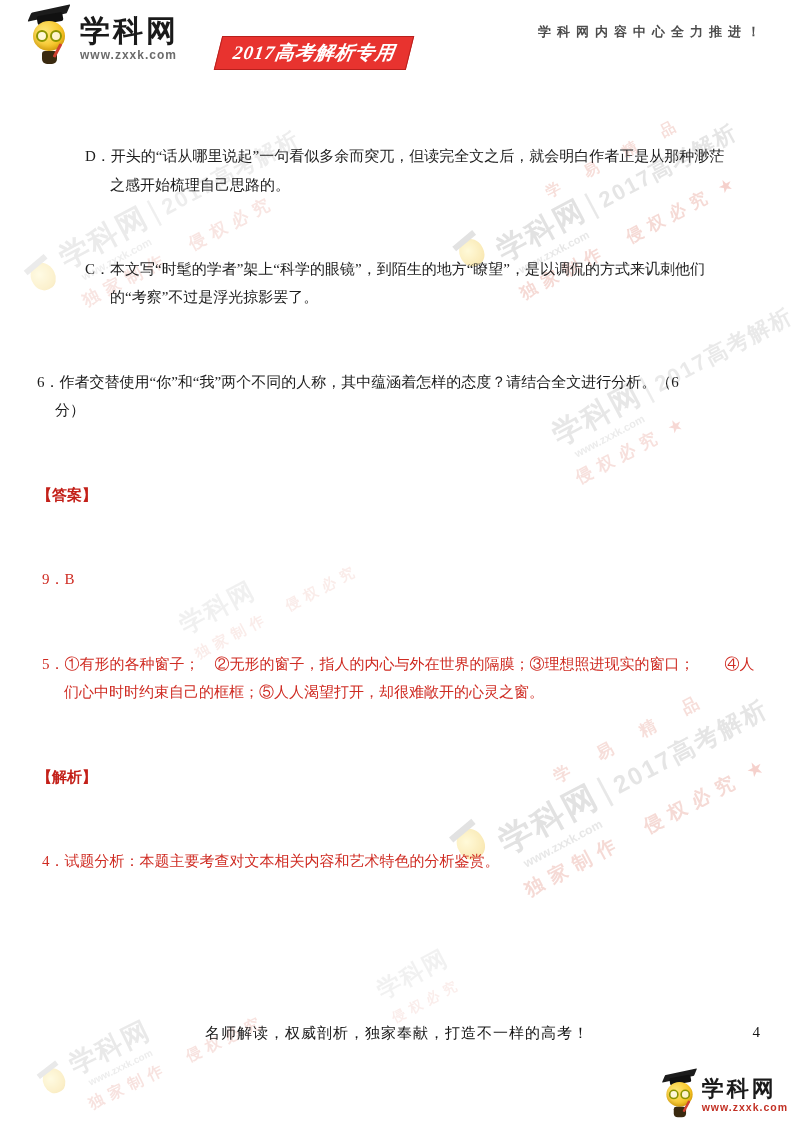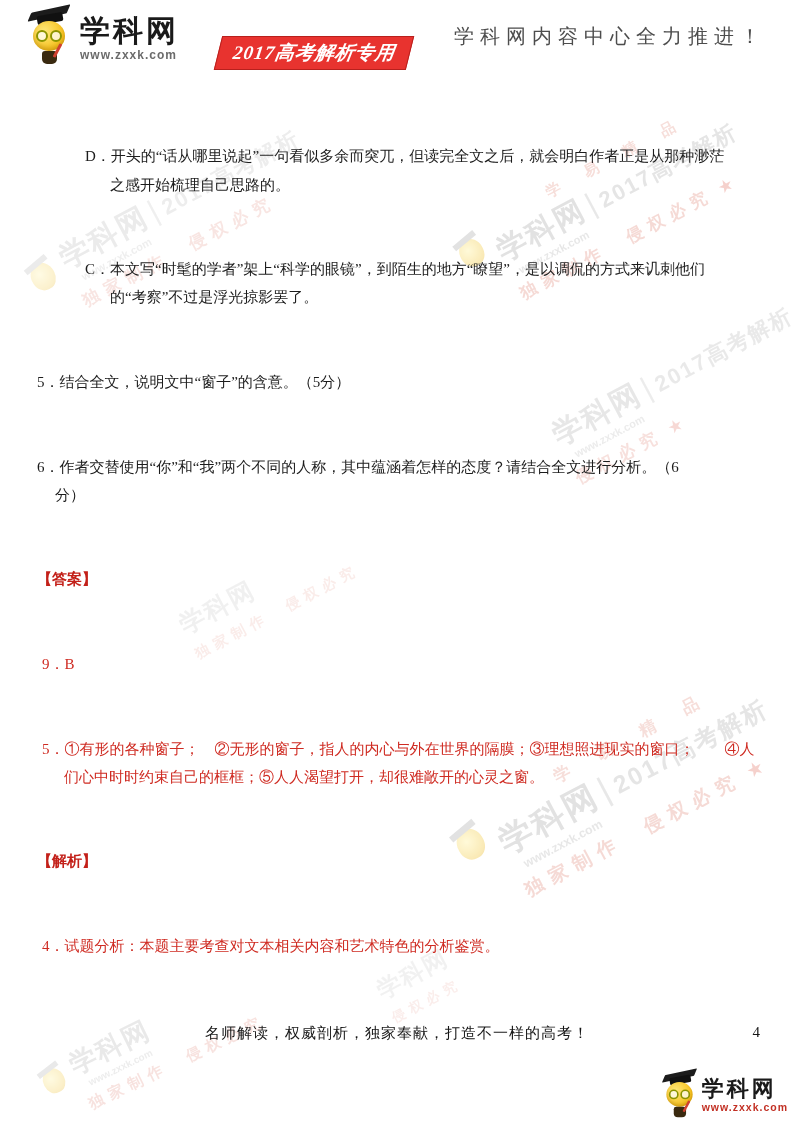--- a/index.html
+++ b/index.html
@@ -15,21 +15,21 @@
   .logo-url{font-size:12px;font-weight:bold;color:#6b6b6b;letter-spacing:1px;
             font-family:"Liberation Sans","DejaVu Sans",sans-serif;}
   .banner{position:absolute;left:218px;top:36px;background:#e8332f;color:#fff;
           transform:skewX(-14deg);padding:3px 14px;border:1px solid #b8201d;}
   .banner span{display:inline-block;transform:skewX(6deg);font-size:19px;font-weight:bold;
                font-style:italic;letter-spacing:1px;white-space:nowrap;}
   .slogan-group{position:absolute;right:28px;top:14px;text-align:center;}
   .slogan-main{font-size:19px;font-weight:bold;font-style:italic;color:#d93025;
                letter-spacing:1px;padding-bottom:5px;border-bottom:2px solid #d93025;
                box-shadow:0 4px 0 -2px rgba(217,48,37,.45);white-space:nowrap;}
-  .slogan-sub{margin-top:9px;font-size:20px;font-weight:normal;color:#4d4d4d;
+  .slogan-sub{margin-top:9px;font-size:13px;font-weight:bold;color:#4d4d4d;
               letter-spacing:6px;white-space:nowrap;}
   .thumb{display:inline-block;width:16px;height:14px;position:relative;margin:0 3px;vertical-align:-1px;}
   .thumb::before{content:'';position:absolute;left:0;bottom:0;width:5px;height:9px;
                  background:#f6a13c;border-radius:1px;}
   .thumb::after{content:'';position:absolute;left:6px;bottom:0;width:10px;height:13px;
                 background:#f8b25a;border-radius:4px 7px 2px 2px;}
 
   
   .mascot{position:relative;width:46px;height:58px;}
   .mascot .m-board{position:absolute;top:1px;left:1px;width:40px;height:8px;background:#1c1c1c;
@@ -155,21 +155,20 @@
     <div class="slogan-group">
       <div class="slogan-sub">学科网内容中心全力推进！</div>
     </div>
   </div>
 
   <div id="content">
     <div class="blk opt">D．开头的“话从哪里说起”一句看似多余而突兀，但读完全文之后，就会明白作者正是从那种渺茫
 之感开始梳理自己思路的。</div>
     <div class="blk opt">C．本文写“时髦的学者”架上“科学的眼镜”，到陌生的地方“瞭望”，是以调侃的方式来讥刺他们
 的“考察”不过是浮光掠影罢了。</div>
-    <div class="blk">5．结合全文，说明文中“窗子”的含意。（5分）</div>
     <div class="blk hang18">6．作者交替使用“你”和“我”两个不同的人称，其中蕴涵着怎样的态度？请结合全文进行分析。（6
 分）</div>
     <div class="blk label">【答案】</div>
     <div class="blk red num">9．B</div>
     <div class="blk red num hang22">5．①有形的各种窗子；　②无形的窗子，指人的内心与外在世界的隔膜；③理想照进现实的窗口；　　④人
 们心中时时约束自己的框框；⑤人人渴望打开，却很难敞开的心灵之窗。</div>
     <div class="blk label">【解析】</div>
     <div class="blk red num">4．试题分析：本题主要考查对文本相关内容和艺术特色的分析鉴赏。</div>
     
     

